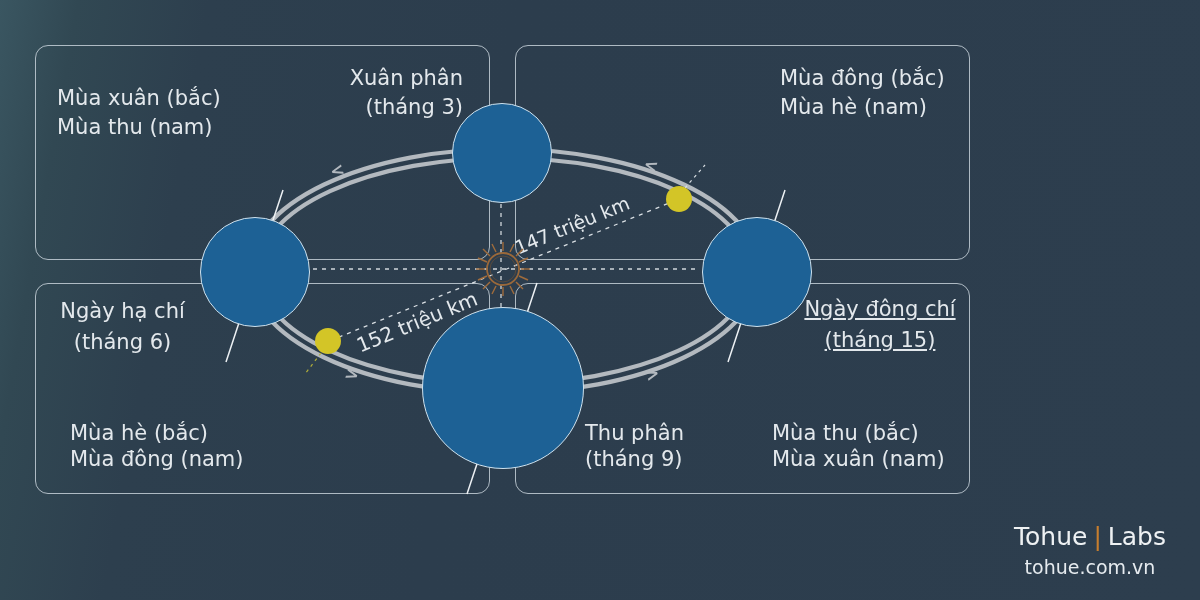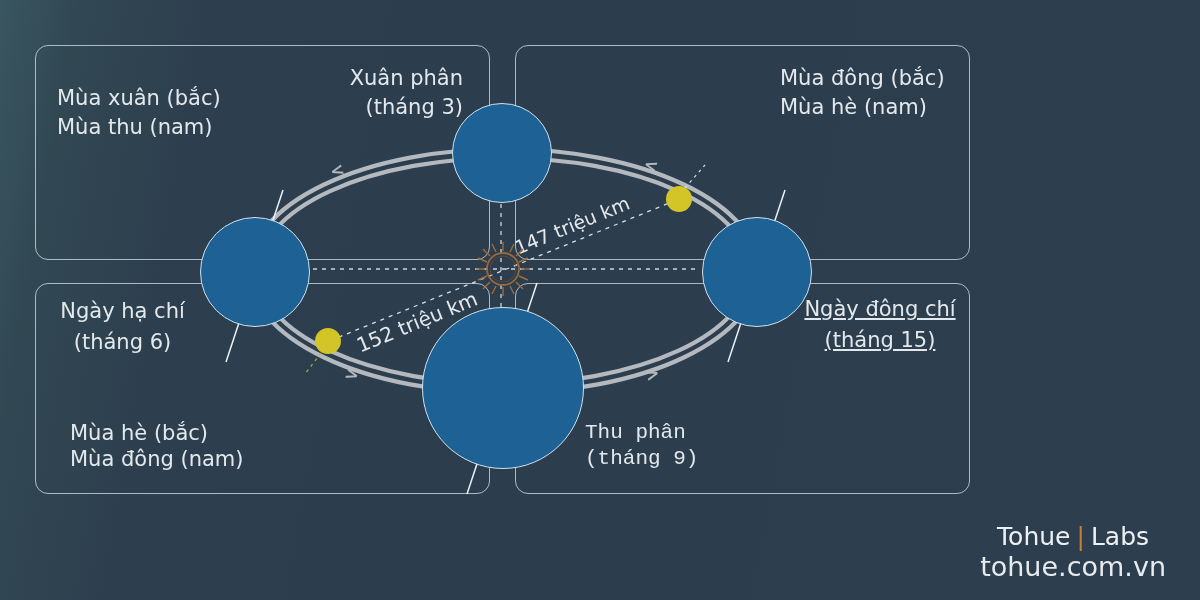--- a/index.html
+++ b/index.html
@@ -27,31 +27,31 @@
   .earth-december{left:702px;top:217px;width:110px;height:110px;}
   .earth-september{left:422px;top:307px;width:162px;height:162px;}
   .label{position:absolute;z-index:4;font-size:21px;line-height:29px;white-space:pre;}
   .label.small-lh{line-height:26px;}
   .lbl-tl-season{left:57px;top:64px;margin-top:20px;}
   .lbl-tl-event{left:313px;top:64px;width:150px;text-align:right;}
   .lbl-tr-season{left:780px;top:64px;}
   .lbl-br-event{left:795px;top:294px;width:170px;text-align:center;line-height:31px;text-decoration:underline;}
   .lbl-bl-event{left:45px;top:296px;width:155px;text-align:center;line-height:31px;}
   .lbl-bl-season{left:70px;top:420px;}
-  .lbl-br-equinox{left:585px;top:420px;font-family:Liberation Mono, monospace;}
+  .lbl-br-equinox{left:585px;top:420px;}
   .lbl-br-season{left:772px;top:420px;}
   .apsis-label{position:absolute;z-index:4;color:#bdb92e;white-space:nowrap;}
   .lbl-aphelion{left:707px;top:146px;font-size:21px;}
   .lbl-perihelion{left:45px;top:361px;font-size:23px;}
   .branding{
     position:absolute;right:34px;top:522px;z-index:4;text-align:center;
     font-size:25px;line-height:30px;color:#eef1f3;white-space:nowrap;
   }
   .branding .sep{color:#c77e2e;padding:0 6px;}
-  .branding .site{font-size:27px;color:#e6ebef;}
+  .branding .site{font-size:19px;color:#e6ebef;}
 </style>
 </head>
 <body>
 
 <div class="stage">
 
   <div class="qbox box-tl"></div>
   <div class="qbox box-tr"></div>
   <div class="qbox box-bl"></div>
   <div class="qbox box-br"></div>
@@ -120,20 +120,21 @@
   <div class="label lbl-tr-season"><span>Mùa đông (bắc)</span><br><span>Mùa hè (nam)</span></div>
 
 
   <div class="label lbl-bl-event"><span>Ngày hạ chí</span><br><span>(tháng 6)</span></div>
 
 
   <div class="label small-lh lbl-bl-season"><span>Mùa hè (bắc)</span><br><span>Mùa đông (nam)</span></div>
 
   <div class="label small-lh lbl-br-equinox"><span>Thu phân</span><br><span>(tháng 9)</span></div>
 
+  <div class="label small-lh lbl-br-season"><span>Mùa thu (bắc)</span><br><span>Mùa xuân (nam)</span></div>
 
   <div class="label lbl-br-event"><span>Ngày đông chí</span><br><span>(tháng 15)</span></div>
 
   <div class="branding">
     <div><span>Tohue</span><span class="sep">|</span><span>Labs</span></div>
     <div class="site">tohue.com.vn</div>
   </div>
 
 </div>
 

